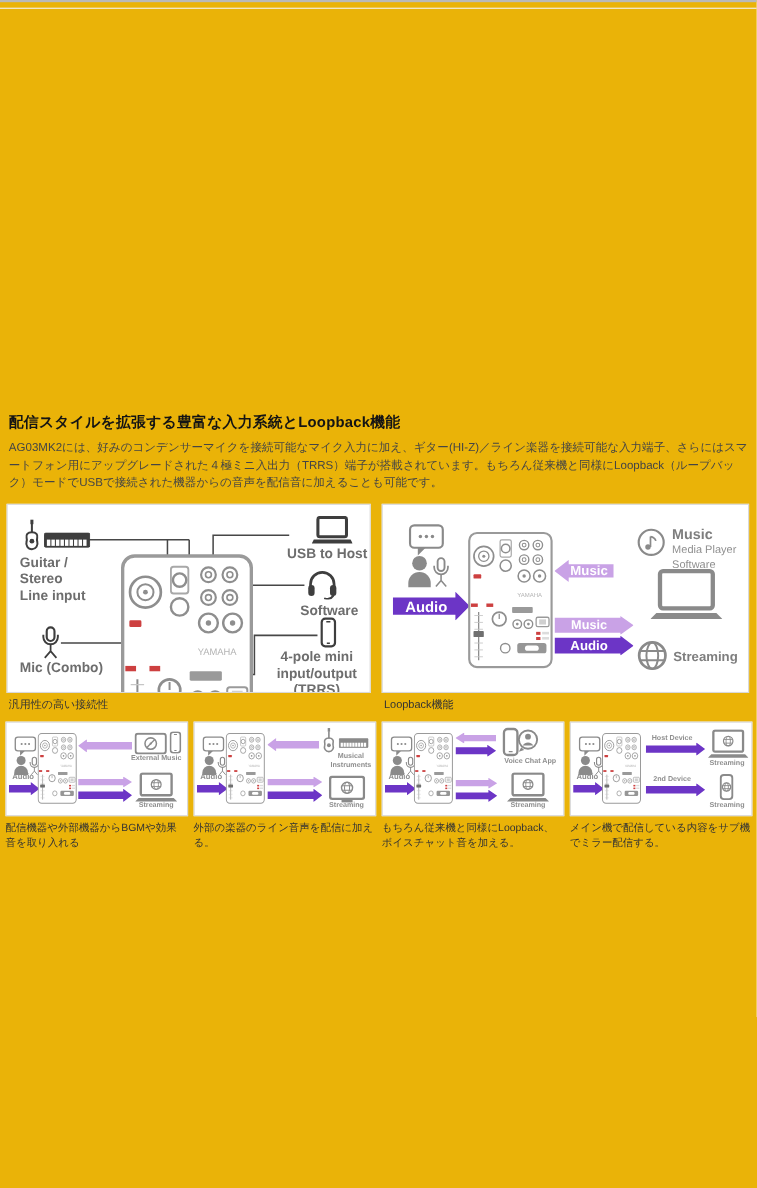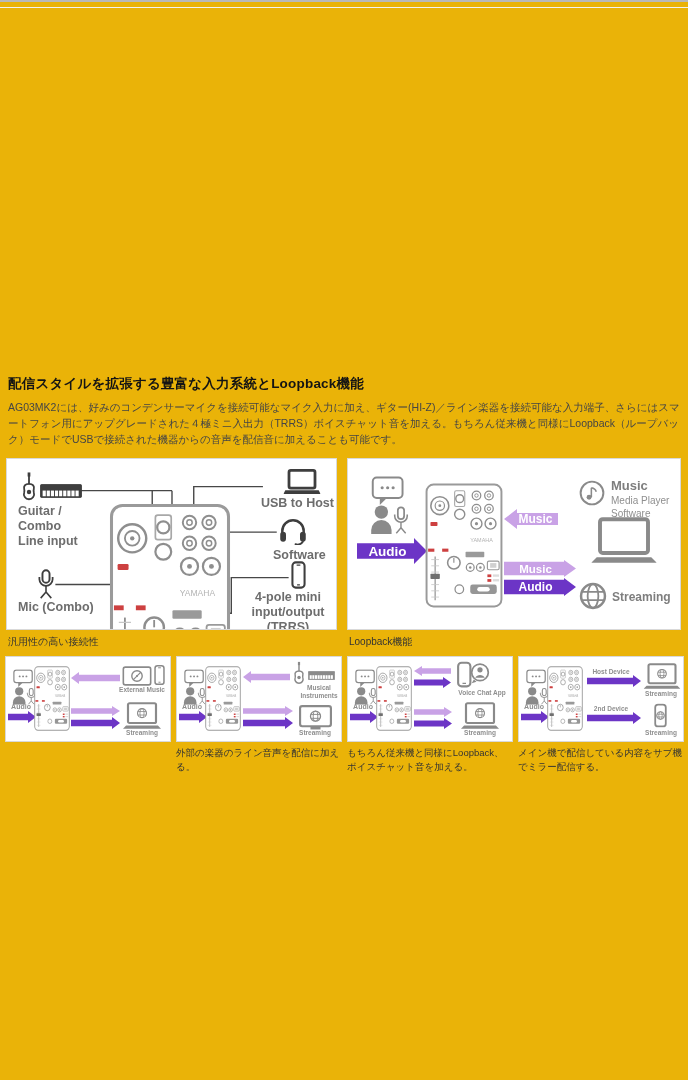--- a/index.html
+++ b/index.html
@@ -180,21 +180,21 @@
       <path d="M20 21 l-2.5 4.5 5.5 -1.8 z" fill="currentColor"></path>
     </symbol>
   </defs>
 </svg>
 
 <div class="page">
   <div class="topbar"></div>
   <div class="topbar2"></div>
 
   <h2 class="heading">配信スタイルを拡張する豊富な入力系統とLoopback機能</h2>
-  <p class="para">AG03MK2には、好みのコンデンサーマイクを接続可能なマイク入力に加え、ギター(HI-Z)／ライン楽器を接続可能な入力端子、さらにはスマートフォン用にアップグレードされた４極ミニ入出力（TRRS）ボイスチャット音を加える。もちろん従来機と同様にLoopback（ループバック）モードでUSBで接続された機器からの音声を配信音に加えることも可能です。</p>
+  <p class="para">AG03MK2には、好みのコンデンサーマイクを接続可能なマイク入力に加え、ギター(HI-Z)／ライン楽器を接続可能な入力端子、さらにはスマートフォン用にアップグレードされた４極ミニ入出力（TRRS）端子が搭載されています。もちろん従来機と同様にLoopback（ループバック）モードでUSBで接続された機器からの音声を配信音に加えることも可能です。</p>
 
   <div class="panel" style="left:6px;top:458px;width:331px;height:172px">
     <svg class="lines" viewBox="0 0 331 172">
       <polyline points="70,32 166,32"></polyline>
       <polyline points="146,32 146,78"></polyline>
       <polyline points="166,32 166,102"></polyline>
       <polyline points="258,28 188,28 188,48"></polyline>
       <polyline points="48,127 126,127 126,92"></polyline>
       <polyline points="272,74 206,74 206,128"></polyline>
       <polyline points="284,120 226,120 226,156 208,156"></polyline>
@@ -202,21 +202,21 @@
     <svg class="icon" style="left:102px;top:44px" width="122" height="195" viewBox="0 0 100 160">
         <use href="#sym-mixer"></use>
       </svg>
     <svg class="icon dark" style="left:12px;top:12px" width="20" height="32" viewBox="0 0 22 34">
         <use href="#sym-guitar"></use>
       </svg>
     <svg class="icon dark" style="left:33px;top:24px" width="42" height="16" viewBox="0 0 48 16">
         <use href="#sym-keyboard"></use>
       </svg>
     <div class="lbl big" style="left:11px;top:45px">Guitar /
-Combo
+Stereo
 Line input</div>
     <svg class="icon dark" style="left:28px;top:110px" width="22" height="30" viewBox="0 0 24 34">
         <use href="#sym-mic-stand"></use>
       </svg>
     <div class="lbl big" style="left:11px;top:141px">Mic (Combo)</div>
     <svg class="icon dark" style="left:276px;top:10px" width="38" height="26" viewBox="0 0 40 28">
         <use href="#sym-laptop"></use>
       </svg>
     <div class="lbl big" style="left:254px;top:37px">USB to Host</div>
     <svg class="icon dark" style="left:271px;top:58px" width="30" height="28" viewBox="0 0 36 34">
@@ -276,20 +276,21 @@
         <use href="#sym-phone"></use>
       </svg>
     <div class="lbl tiny" style="left:108px;top:29px;width:56px">External Music</div>
     <div class="barrow r lt sm" style="left:65px;top:49px;width:49px;height:10px"></div>
     <div class="barrow r dk sm" style="left:65px;top:60px;width:49px;height:12px"></div>
     <svg class="icon" style="left:116px;top:45px" width="40" height="28" viewBox="0 0 60 44">
         <use href="#sym-laptop-globe"></use>
       </svg>
     <div class="lbl tiny" style="left:116px;top:72px;width:40px">Streaming</div>
   </div>
+  <div class="cap" style="left:5px;top:746px;width:164px">配信機器や外部機器からBGMや効果音を取り入れる</div>
 
   <div class="panel" style="left:176px;top:656px;width:166px;height:86px">
     <svg class="icon" style="left:5px;top:12px" width="27" height="36" viewBox="0 0 56 74">
         <use href="#sym-speaker"></use>
       </svg>
     <div class="lbl tiny" style="left:5px;top:46px;width:20px;font-size:7px">Audio</div>
     <div class="barrow r dk sm" style="left:2px;top:54px;width:28px;height:12px"></div>
     <svg class="icon" style="left:28px;top:9px" width="36" height="65" viewBox="0 0 100 160" preserveAspectRatio="none">
         <use href="#sym-mixer"></use>
       </svg>

